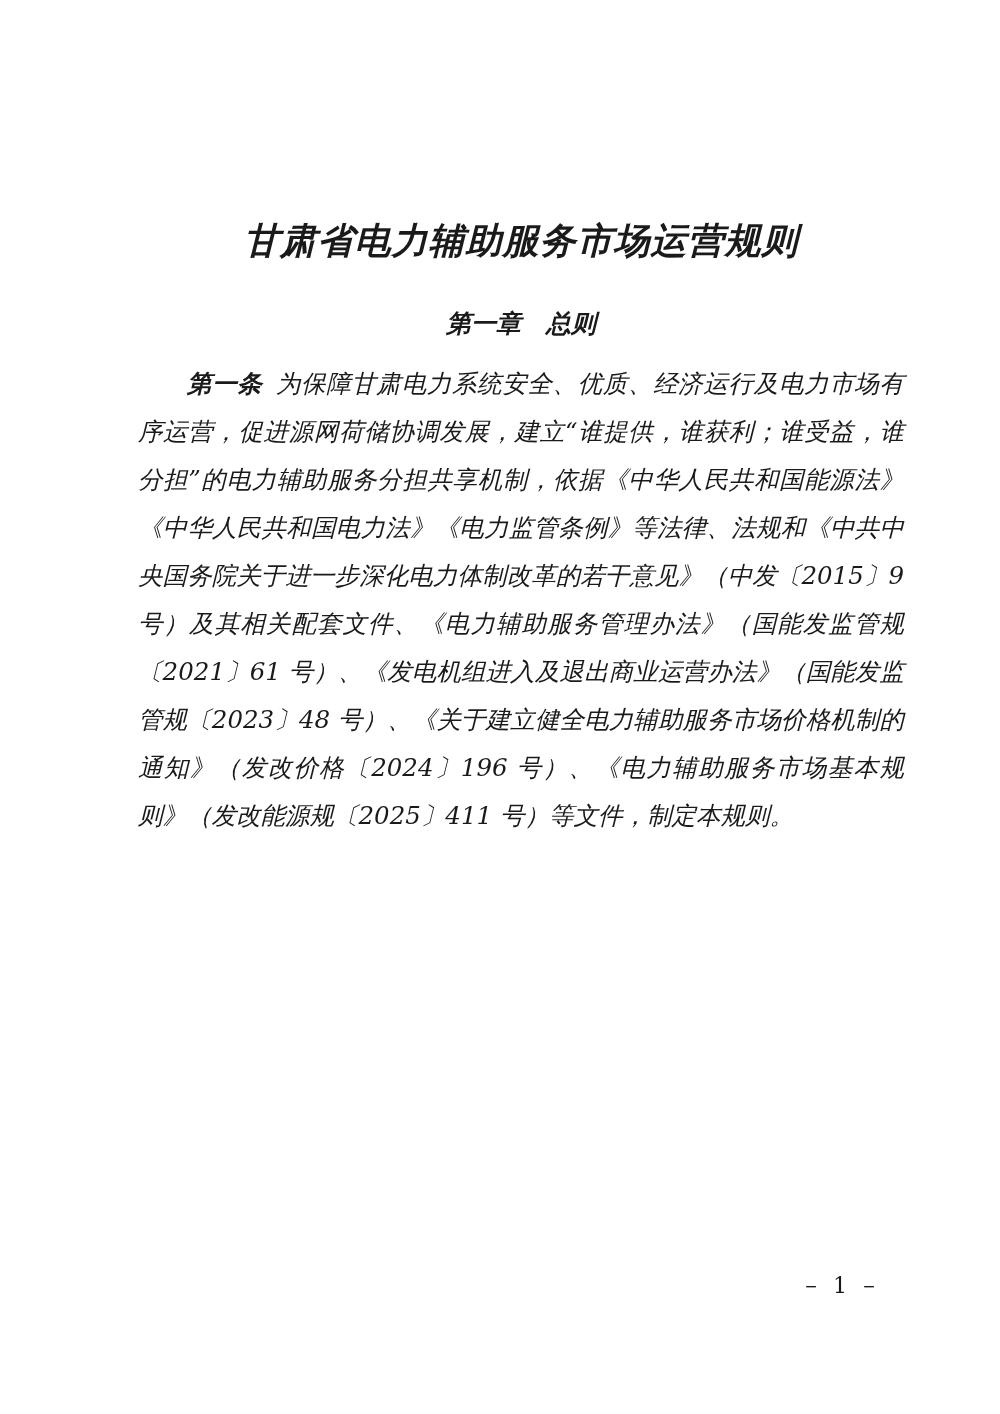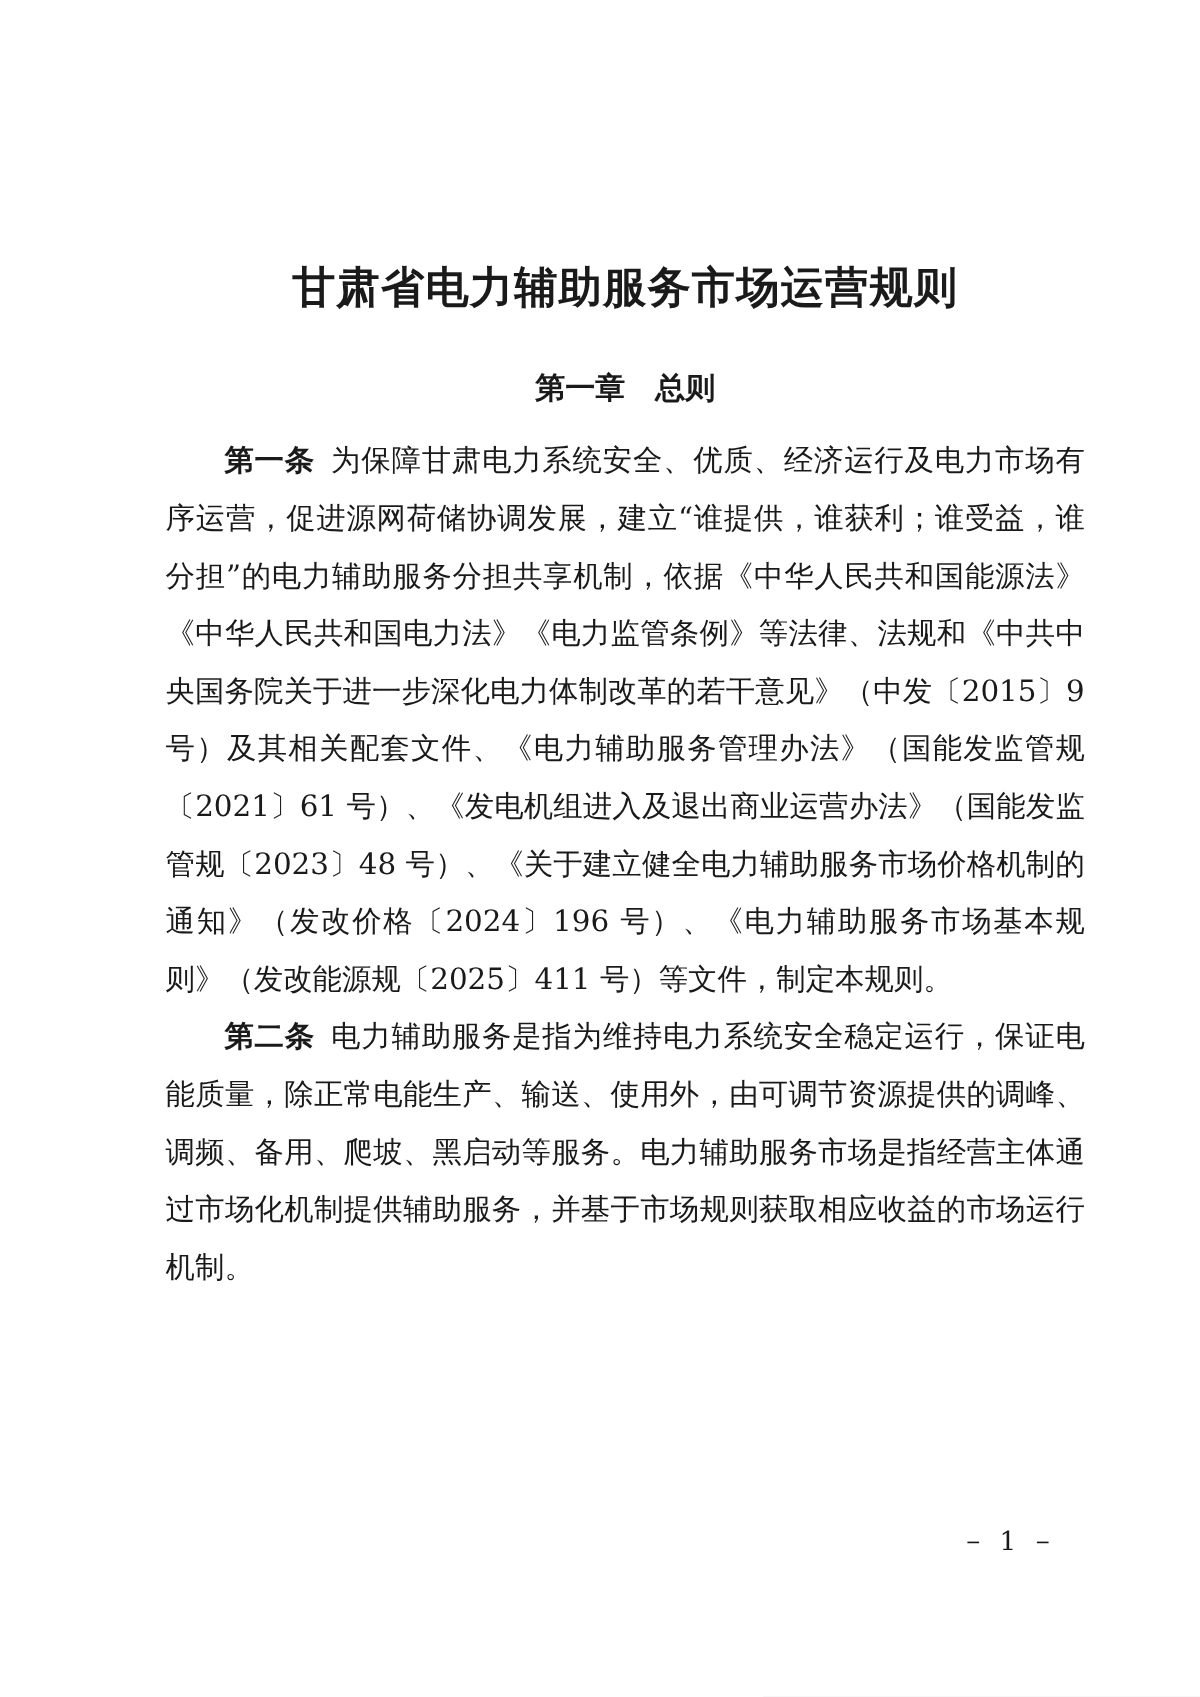--- a/index.html
+++ b/index.html
@@ -14,20 +14,21 @@
     margin: 0 auto;
     background: #ffffff;
     color: #1a1a1a;
     font-family: "DejaVu Serif", "Liberation Serif", serif;
     overflow: hidden;
     box-sizing: border-box;
   }
   .content {
     box-sizing: border-box;
     padding: 218px 96px 0 138px;
+    font-style: italic;
   }
   .doc-title {
     margin: 0;
     font-size: 36px;
     line-height: 44px;
     font-weight: bold;
     text-align: center;
     letter-spacing: 1px;
     font-family: "DejaVu Serif", "Liberation Serif", serif;
   }
@@ -71,20 +72,19 @@
   <div class="content">
 
     <h1 class="doc-title">甘肃省电力辅助服务市场运营规则</h1>
 
     <h2 class="chapter-heading">第一章　总则</h2>
 
     <div class="body-text">
 
       <p class="para"><span class="article-label">第一条</span><span class="article-text">为保障甘肃电力系统安全、优质、经济运行及电力市场有序运营，促进源网荷储协调发展，建立“谁提供，谁获利；谁受益，谁分担”的电力辅助服务分担共享机制，依据《中华人民共和国能源法》《中华人民共和国电力法》《电力监管条例》等法律、法规和《中共中央国务院关于进一步深化电力体制改革的若干意见》（中发〔2015〕9 号）及其相关配套文件、《电力辅助服务管理办法》（国能发监管规〔2021〕61 号）、《发电机组进入及退出商业运营办法》（国能发监管规〔2023〕48 号）、《关于建立健全电力辅助服务市场价格机制的通知》（发改价格〔2024〕196 号）、《电力辅助服务市场基本规则》（发改能源规〔2025〕411 号）等文件，制定本规则。</span></p>
 
-      <p class="para"><span class="article-label">第二条</span><span class="article-text">电力辅助服务是指为维持电力系统安全稳定运行，保证电能质量，除正常电能生产、输送、使用外，由可调节资源提供的调峰、调频、备用、爬坡、黑启动等服务。电力辅助服务市场是指经营主体通过市场化机制提供辅助服务，并基于市场规则获取相应收益的市场运行机制。</span></p>
 
 
     </div>
   </div>
 
   <div class="page-number">－ 1 －</div>
 </div>
 
 </body></html>

